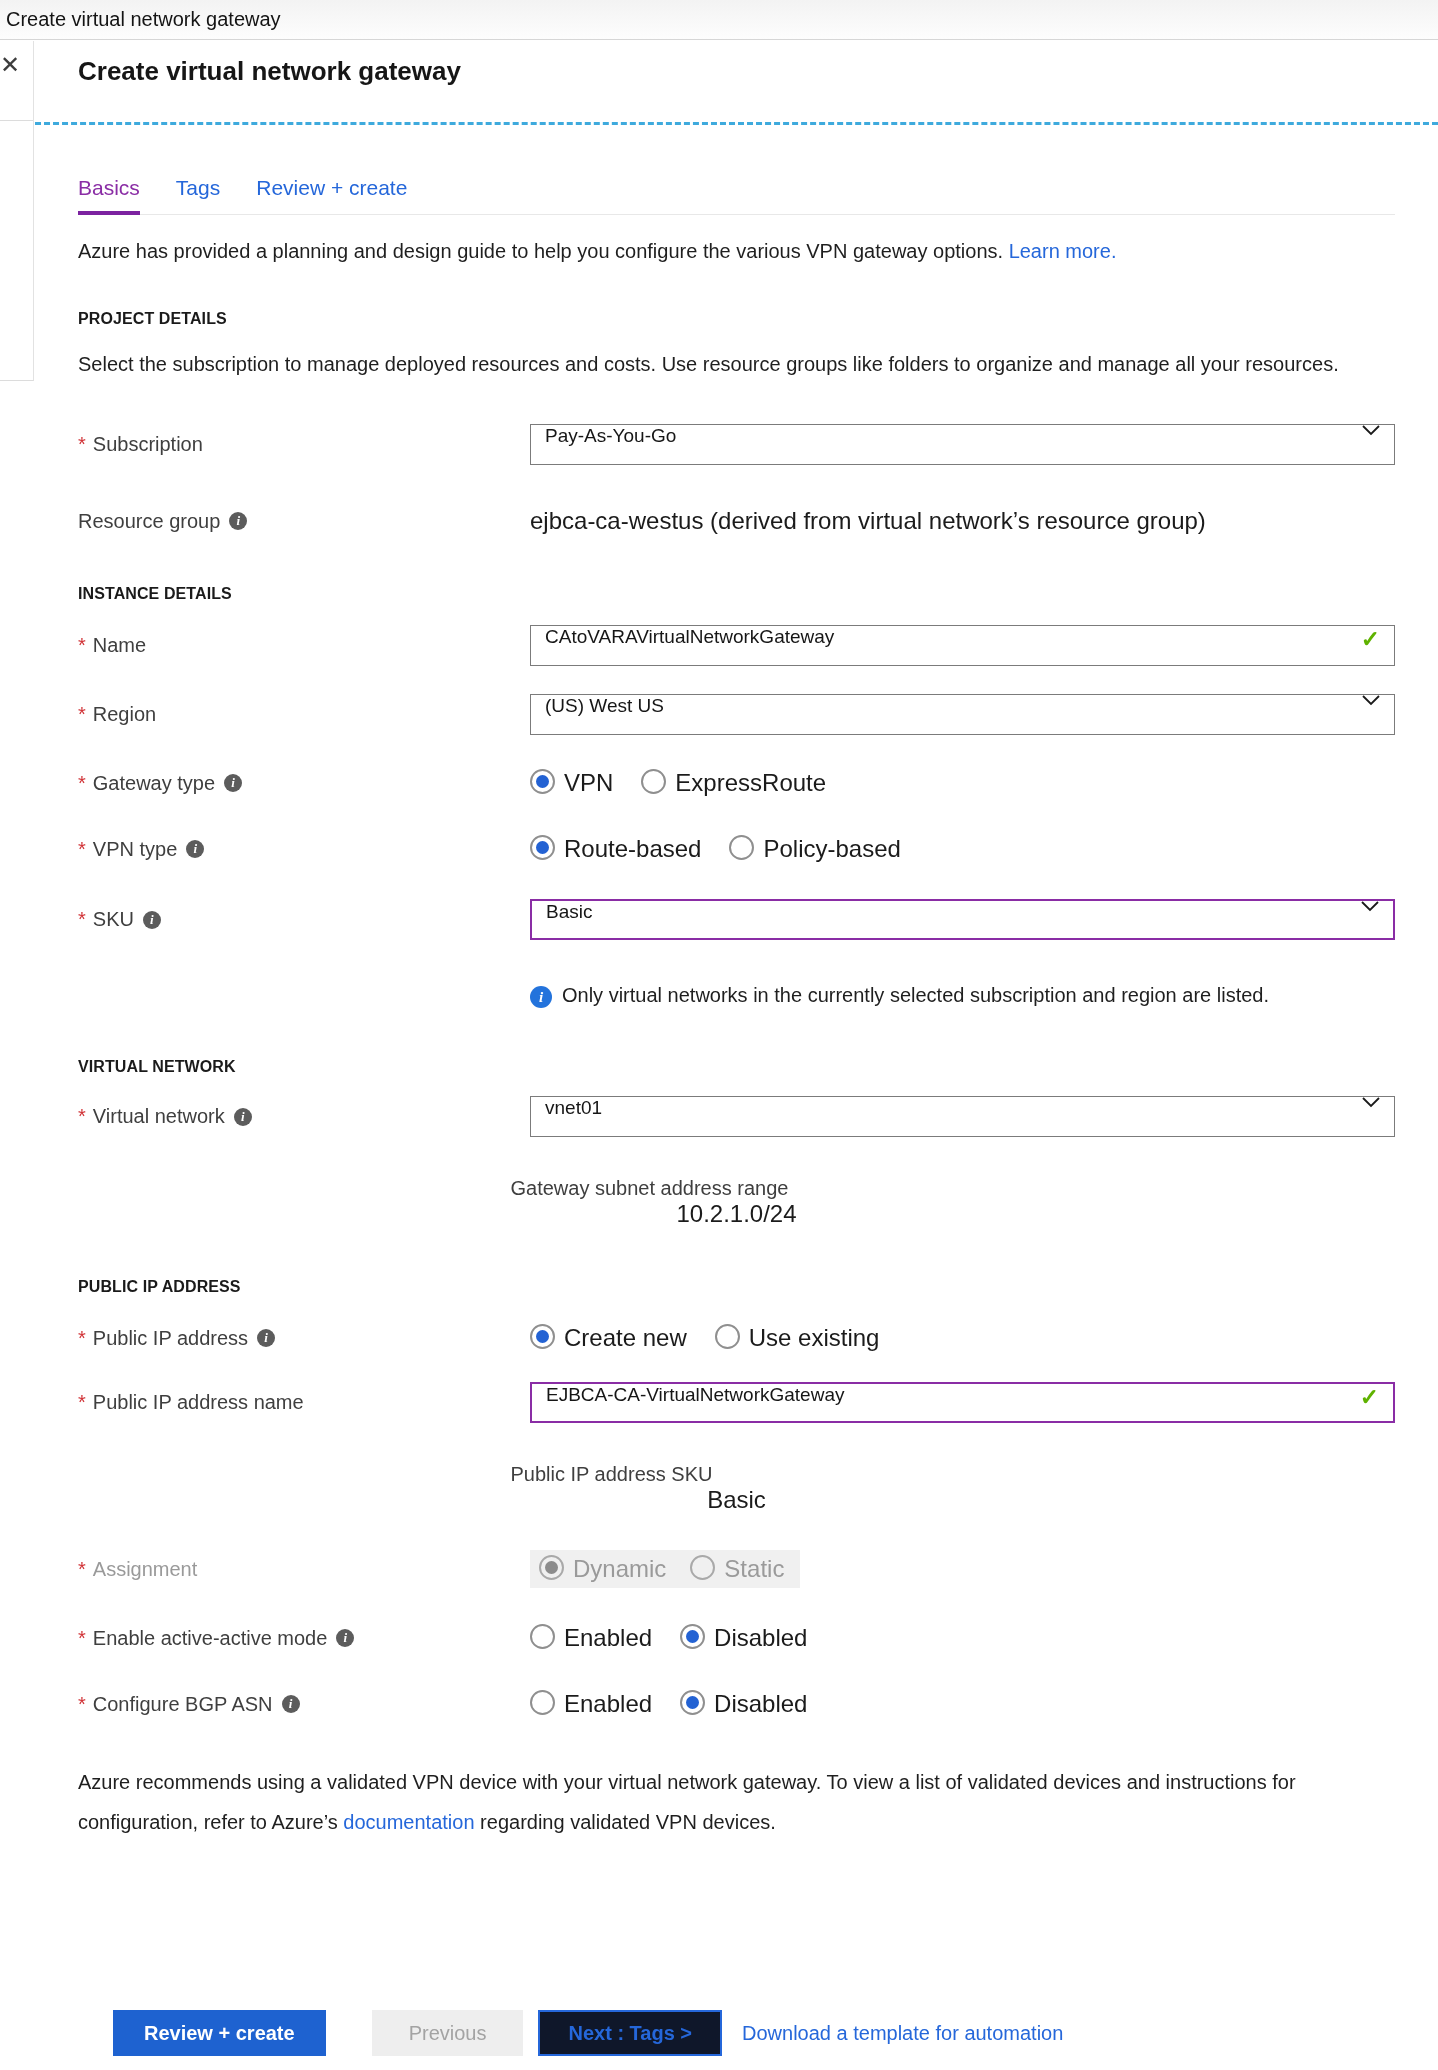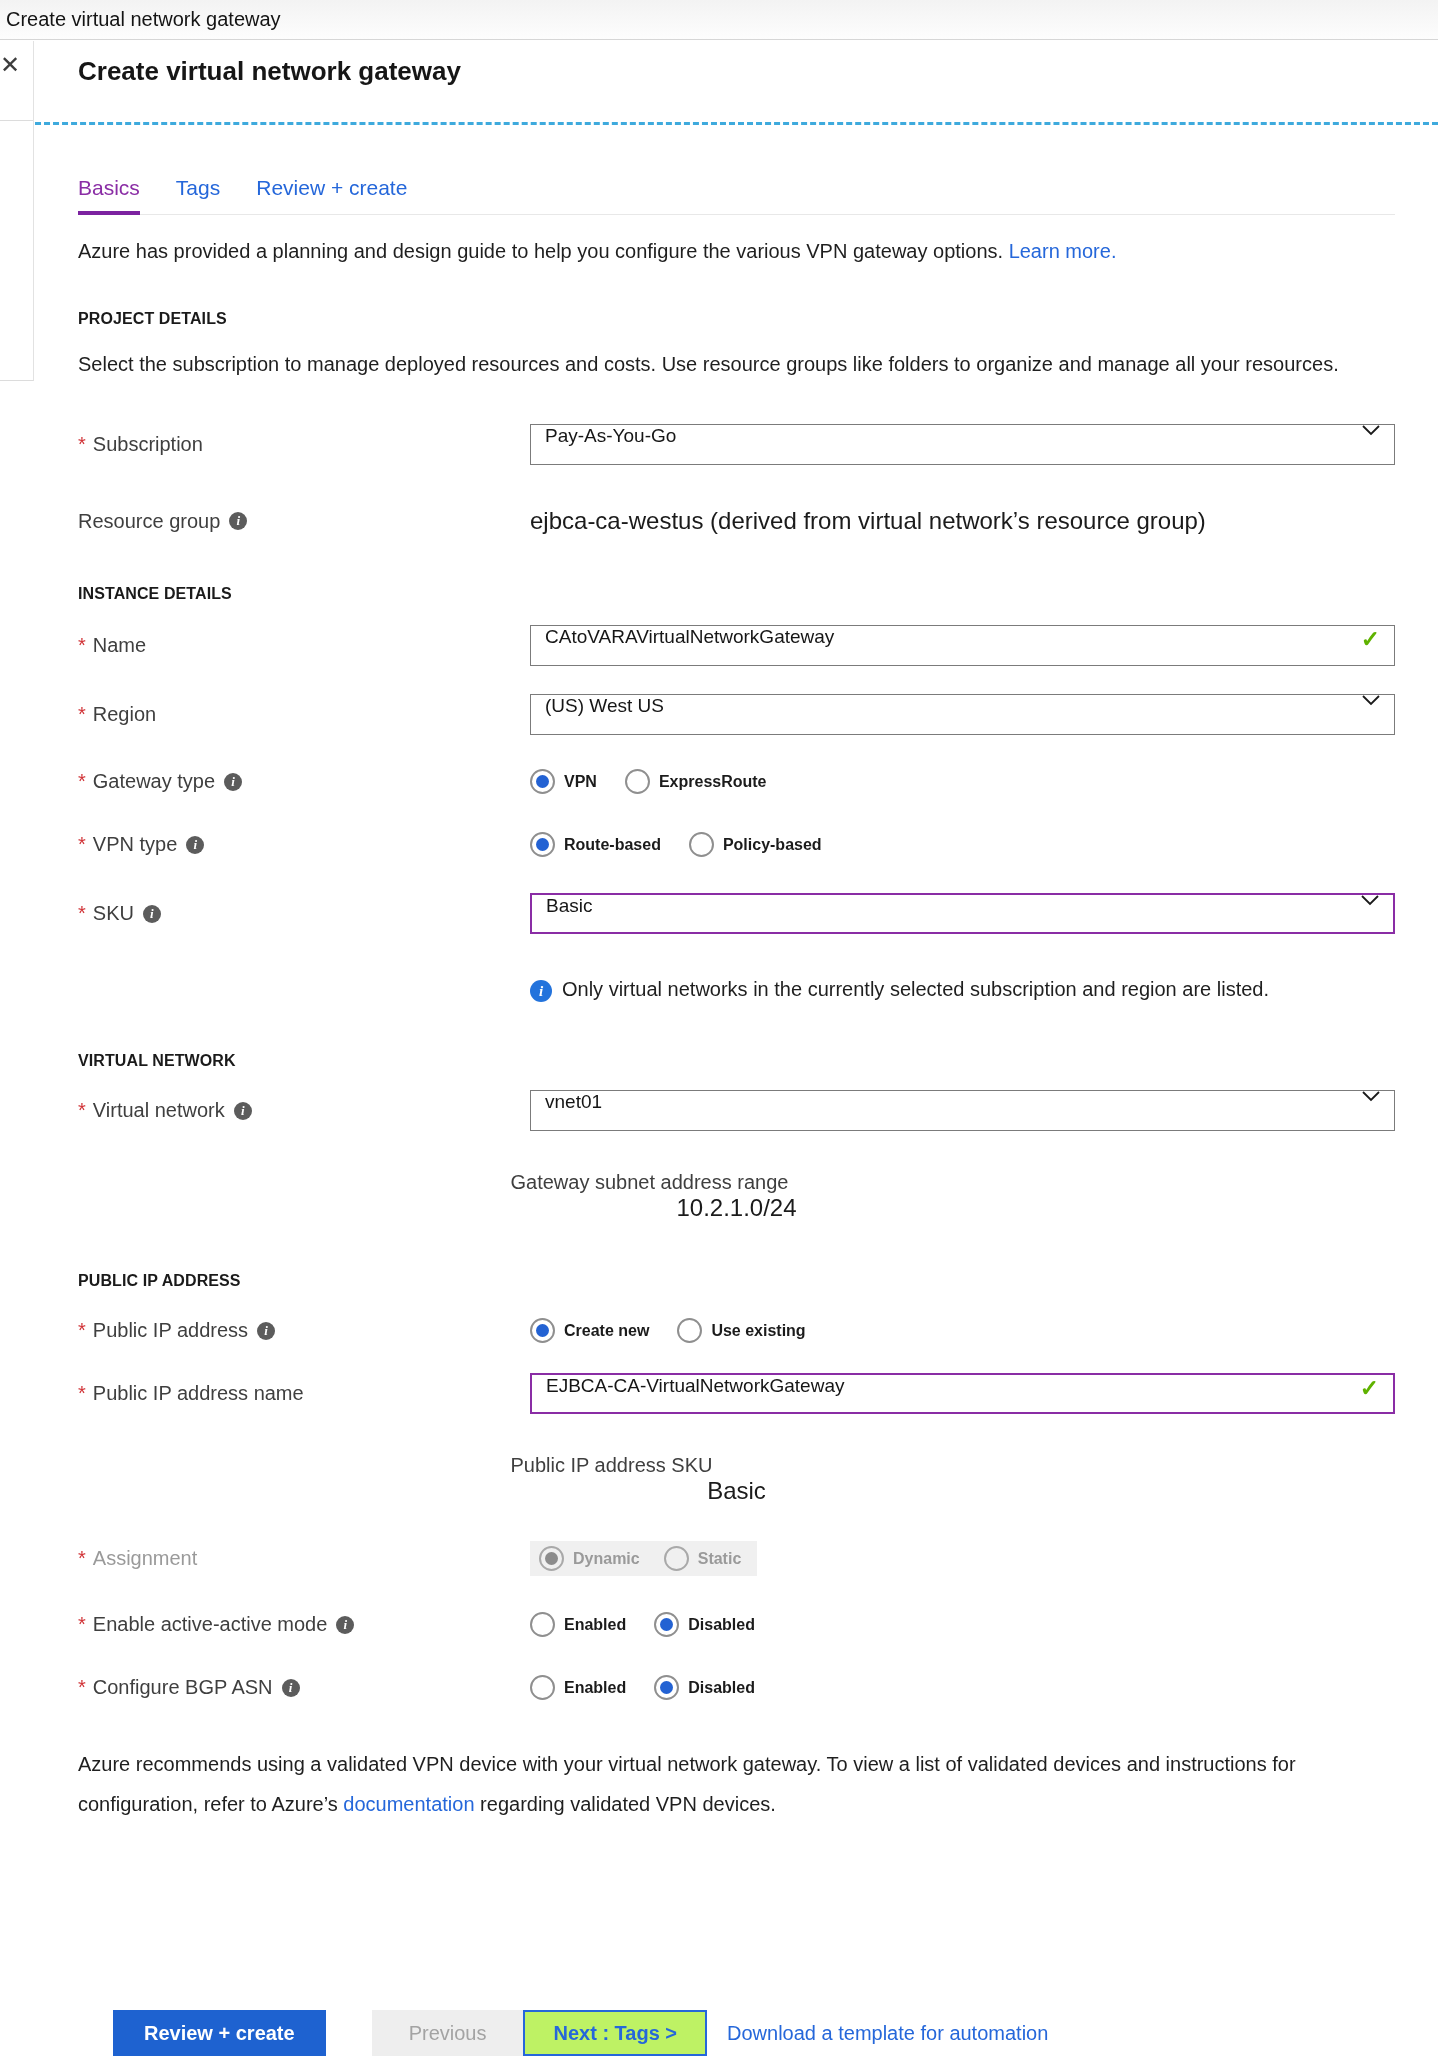--- a/index.html
+++ b/index.html
@@ -102,21 +102,21 @@
   }
   .textbox { cursor: text; }
   .purple-focus { border: 2px solid #8a2da5; }
   .chevron-icon { flex: none; margin-left: 10px; }
   .valid-check { color: #5fb200; font-size: 23px; font-weight: 700; flex: none; margin-left: 10px; }
 
   .static-value { font-size: 24px; color: #1b1b1b; }
 
   
   .radio-group { display: flex; align-items: center; }
-  .radio-option { display: inline-flex; align-items: center; margin-right: 28px; font-size: 16px; color: #1b1b1b; cursor: pointer; font-weight: bold; }
+  .radio-option { display: inline-flex; align-items: flex-start; margin-right: 28px; font-size: 24px; color: #1b1b1b; cursor: pointer; }
   .rb {
     width: 25px; height: 25px; border-radius: 50%;
     border: 2px solid #8f8f8f; background: #fff;
     position: relative; margin-right: 9px; flex: none;
   }
   .rb.sel::after {
     content: ""; position: absolute; inset: 4px;
     border-radius: 50%; background: #2362d3;
   }
   .disabled-chip {
@@ -141,21 +141,21 @@
   .footnote { margin-top: 44px; font-size: 20px; line-height: 40px; color: #1f1f1f; max-width: 1290px; }
 
   
   .footer {
     position: absolute; left: 78px; bottom: 14px;
     display: flex; align-items: center;
   }
   .btn { height: 46px; display: inline-flex; align-items: center; justify-content: center; font-size: 20px; cursor: pointer; border: none; }
   .btn-primary { background: #1e62d0; color: #fff; font-weight: 700; padding: 0 31px; }
   .btn-disabled { background: #eeeeee; color: #a3a3a3; padding: 0 37px; margin-left: 46px; cursor: default; }
-  .btn-outline { background: #bef264; border: 2px solid #2567da; color: #2567da; font-weight: 700; padding: 0 28px; }
+  .btn-outline { background: #0f172a; border: 2px solid #2567da; color: #2567da; font-weight: 700; padding: 0 28px; margin-left: 15px; }
   .download-link { margin-left: 20px; font-size: 20px; text-align: right; }
 
   
   .mt-44 { margin-top: 44px; } .mt-42 { margin-top: 42px; }
   .mt-50 { margin-top: 50px; } .mt-22 { margin-top: 22px; }
   .mt-28 { margin-top: 28px; } .mt-34 { margin-top: 34px; }
   .mt-38 { margin-top: 38px; } .mt-36 { margin-top: 36px; }
   .mt-20 { margin-top: 20px; } .mt-40 { margin-top: 40px; flex-direction: column; }
   .mt-30 { margin-top: 30px; }
 </style>

